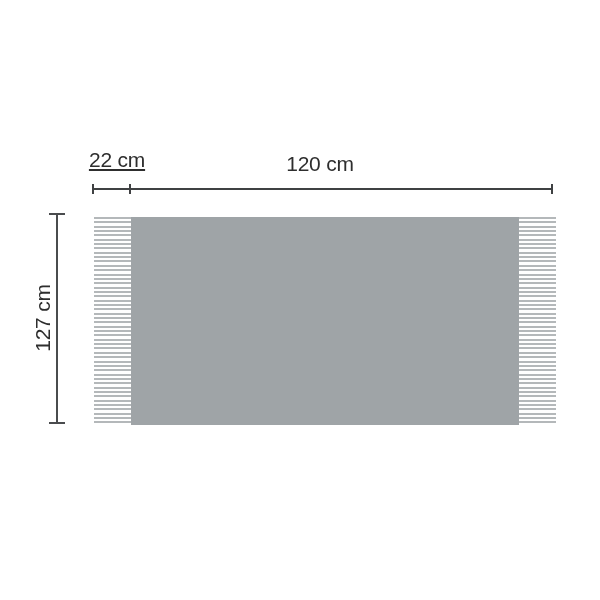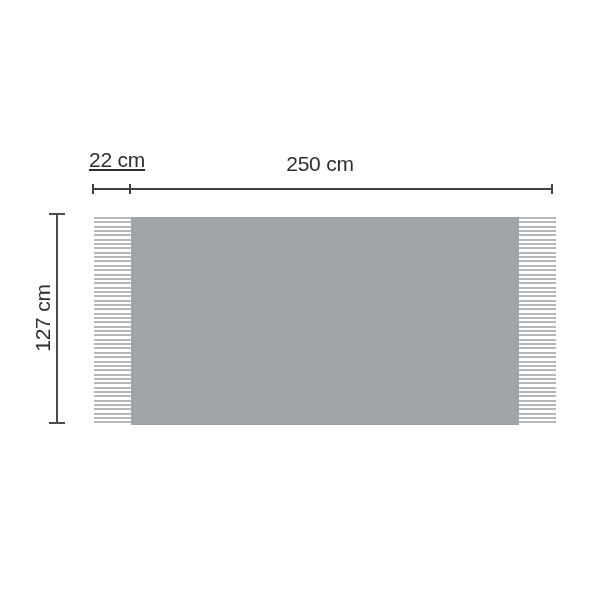--- a/index.html
+++ b/index.html
@@ -109,21 +109,21 @@
 <body>
 
 <div class="stage">
 
   <div class="h-line"></div>
   <div class="tick tick-left"></div>
   <div class="tick tick-mid"></div>
   <div class="tick tick-right"></div>
 
   <div class="lbl lbl-fringe">22 cm</div>
-  <div class="lbl lbl-width">250 cm</div>
+  <div class="lbl lbl-width">120 cm</div>
 
   <div class="v-line"></div>
   <div class="cap cap-top"></div>
   <div class="cap cap-bottom"></div>
 
   <div class="lbl lbl-height">127 cm</div>
 
   <div class="fringe fringe-left"></div>
   <div class="fringe fringe-right"></div>
   <div class="blanket"></div>

